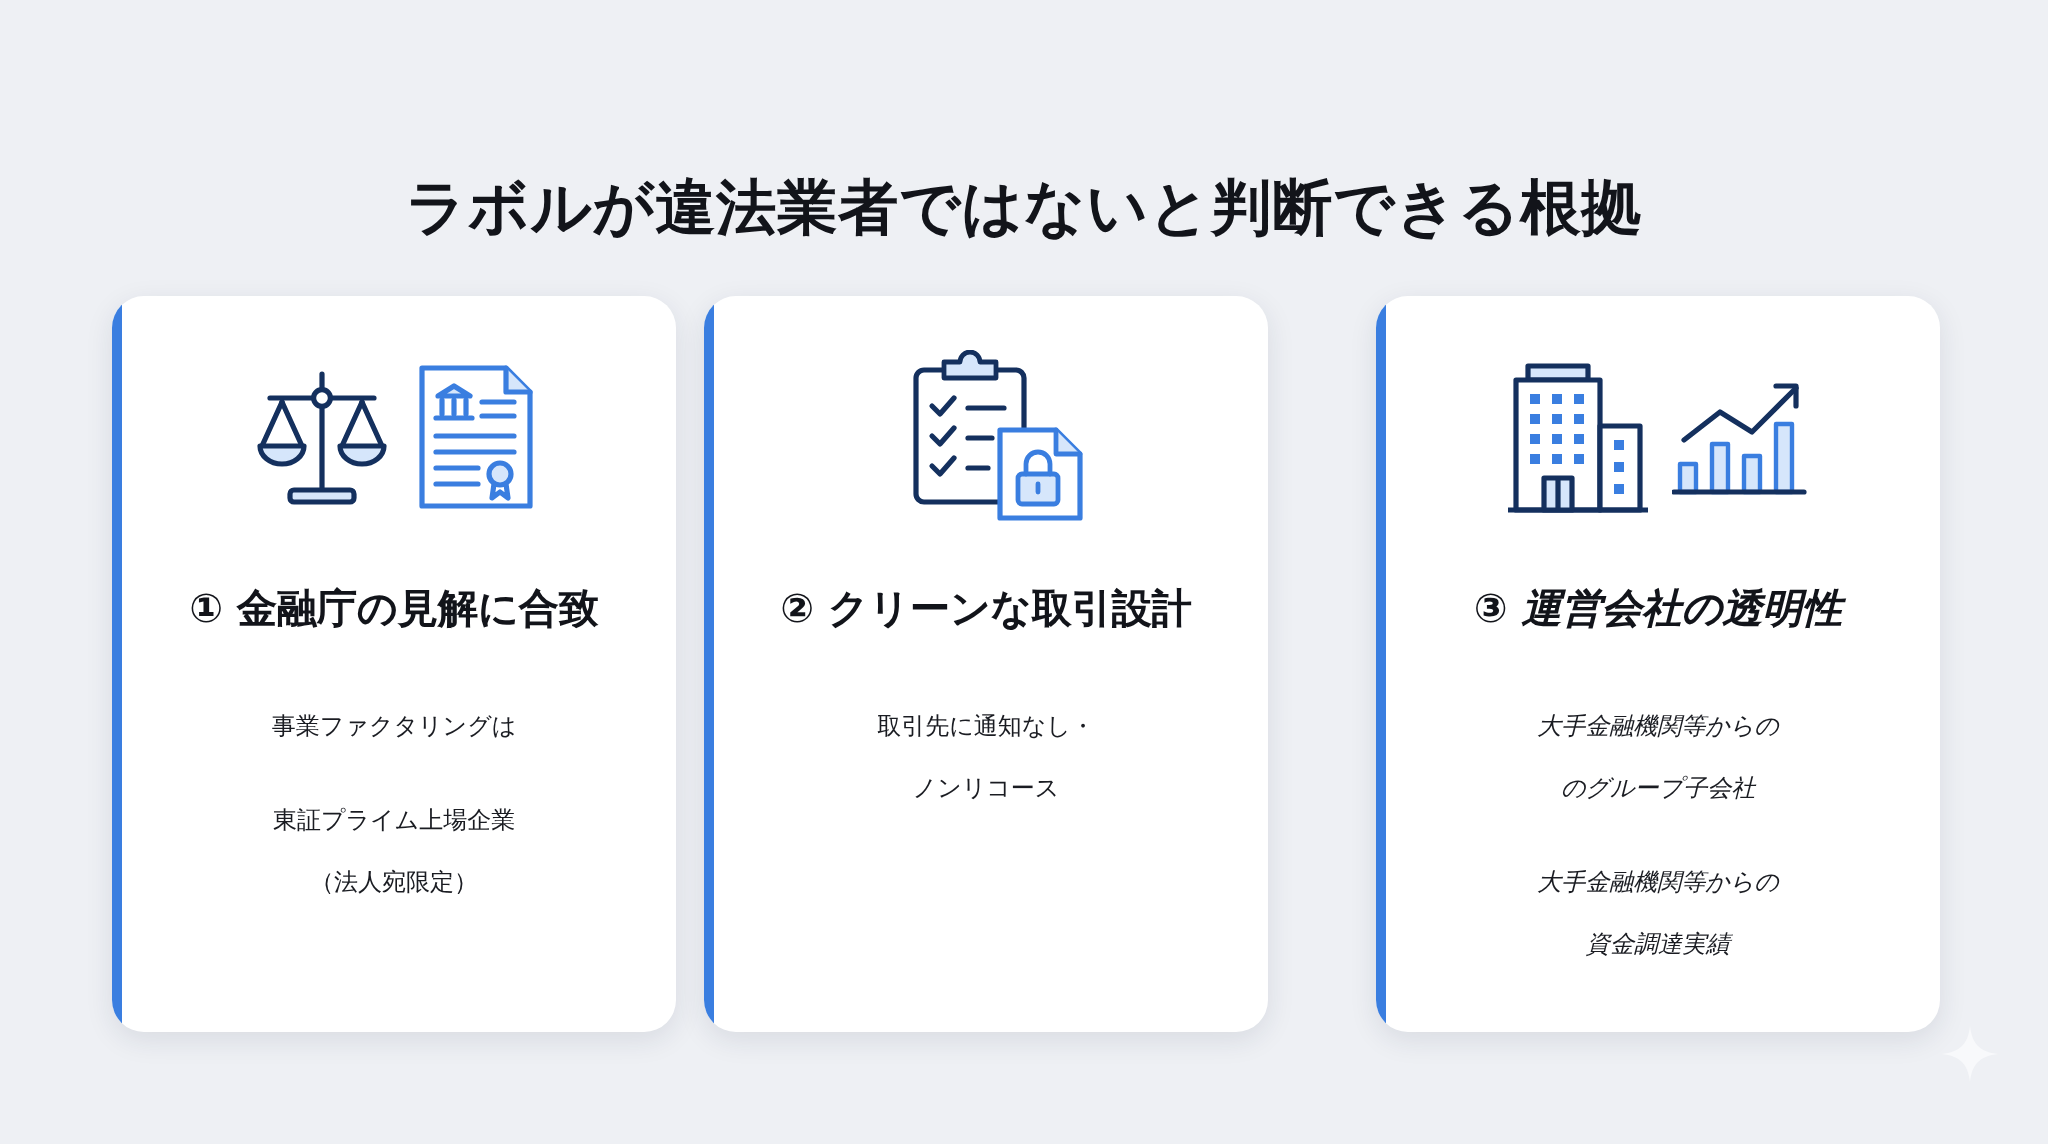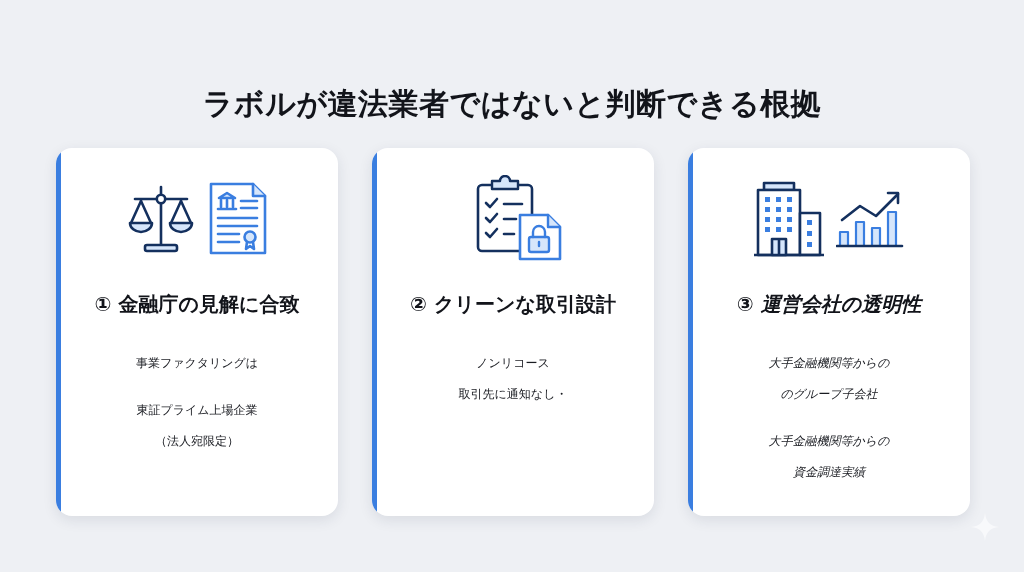--- a/index.html
+++ b/index.html
@@ -91,21 +91,21 @@
     <p>
       <span>事業ファクタリングは</span>
     </p>
     <p>
       <span>東証プライム上場企業</span>
       <span>（法人宛限定）</span>
     </p>
   </div>
 </div>
 
-<div class="card" style="left:372px;border-radius:16px;">
+<div class="card" style="left:352px;border-radius:16px;">
   <div class="accent"></div>
   <div class="icon-row">
     <svg width="92" height="88" viewBox="0 0 92 88" style="margin-left:14px;">
       <g fill="none" stroke-linecap="round" stroke-linejoin="round">
         <rect x="4" y="10" width="54" height="66" rx="4" stroke="#14305e" stroke-width="2.6" fill="#fff"></rect>
         <path d="M18 10 V6 H26 A5 5 0 0 1 36 6 H44 V14 H18 Z" stroke="#14305e" stroke-width="2.4" fill="#d6e6fb"></path>
         <path d="M12 28 L16 32 L23 24" stroke="#14305e" stroke-width="2.6"></path>
         <line x1="30" y1="29" x2="48" y2="29" stroke="#14305e" stroke-width="2.6"></line>
         <path d="M12 43 L16 47 L23 39" stroke="#14305e" stroke-width="2.6"></path>
         <line x1="30" y1="44" x2="42" y2="44" stroke="#14305e" stroke-width="2.6"></line>
@@ -115,22 +115,22 @@
         <path d="M74 40 V52 H86" stroke="#3a7ee0" stroke-width="2.4" fill="#d6e6fb"></path>
         <rect x="55" y="62" width="20" height="15" rx="2" stroke="#3a7ee0" stroke-width="2.4" fill="#d6e6fb"></rect>
         <path d="M59 62 V57 A6 6 0 0 1 71 57 V62" stroke="#3a7ee0" stroke-width="2.4"></path>
         <line x1="65" y1="67" x2="65" y2="71" stroke="#3a7ee0" stroke-width="2.4"></line>
       </g>
     </svg>
   </div>
   <div class="heading">② クリーンな取引設計</div>
   <div class="body">
     <p>
+      <span>取引先に通知なし・</span>
       <span>ノンリコース</span>
-      <span>取引先に通知なし・</span>
     </p>
   </div>
 </div>
 
 <div class="card" style="left:688px;font-style:italic;">
   <div class="accent"></div>
   <div class="icon-row">
     <svg width="72" height="76" viewBox="0 0 72 76" style="margin-right:10px;">
       <g fill="none" stroke="#14305e" stroke-width="2.6" stroke-linejoin="round">
         <rect x="10" y="2" width="30" height="7" fill="#d6e6fb"></rect>

